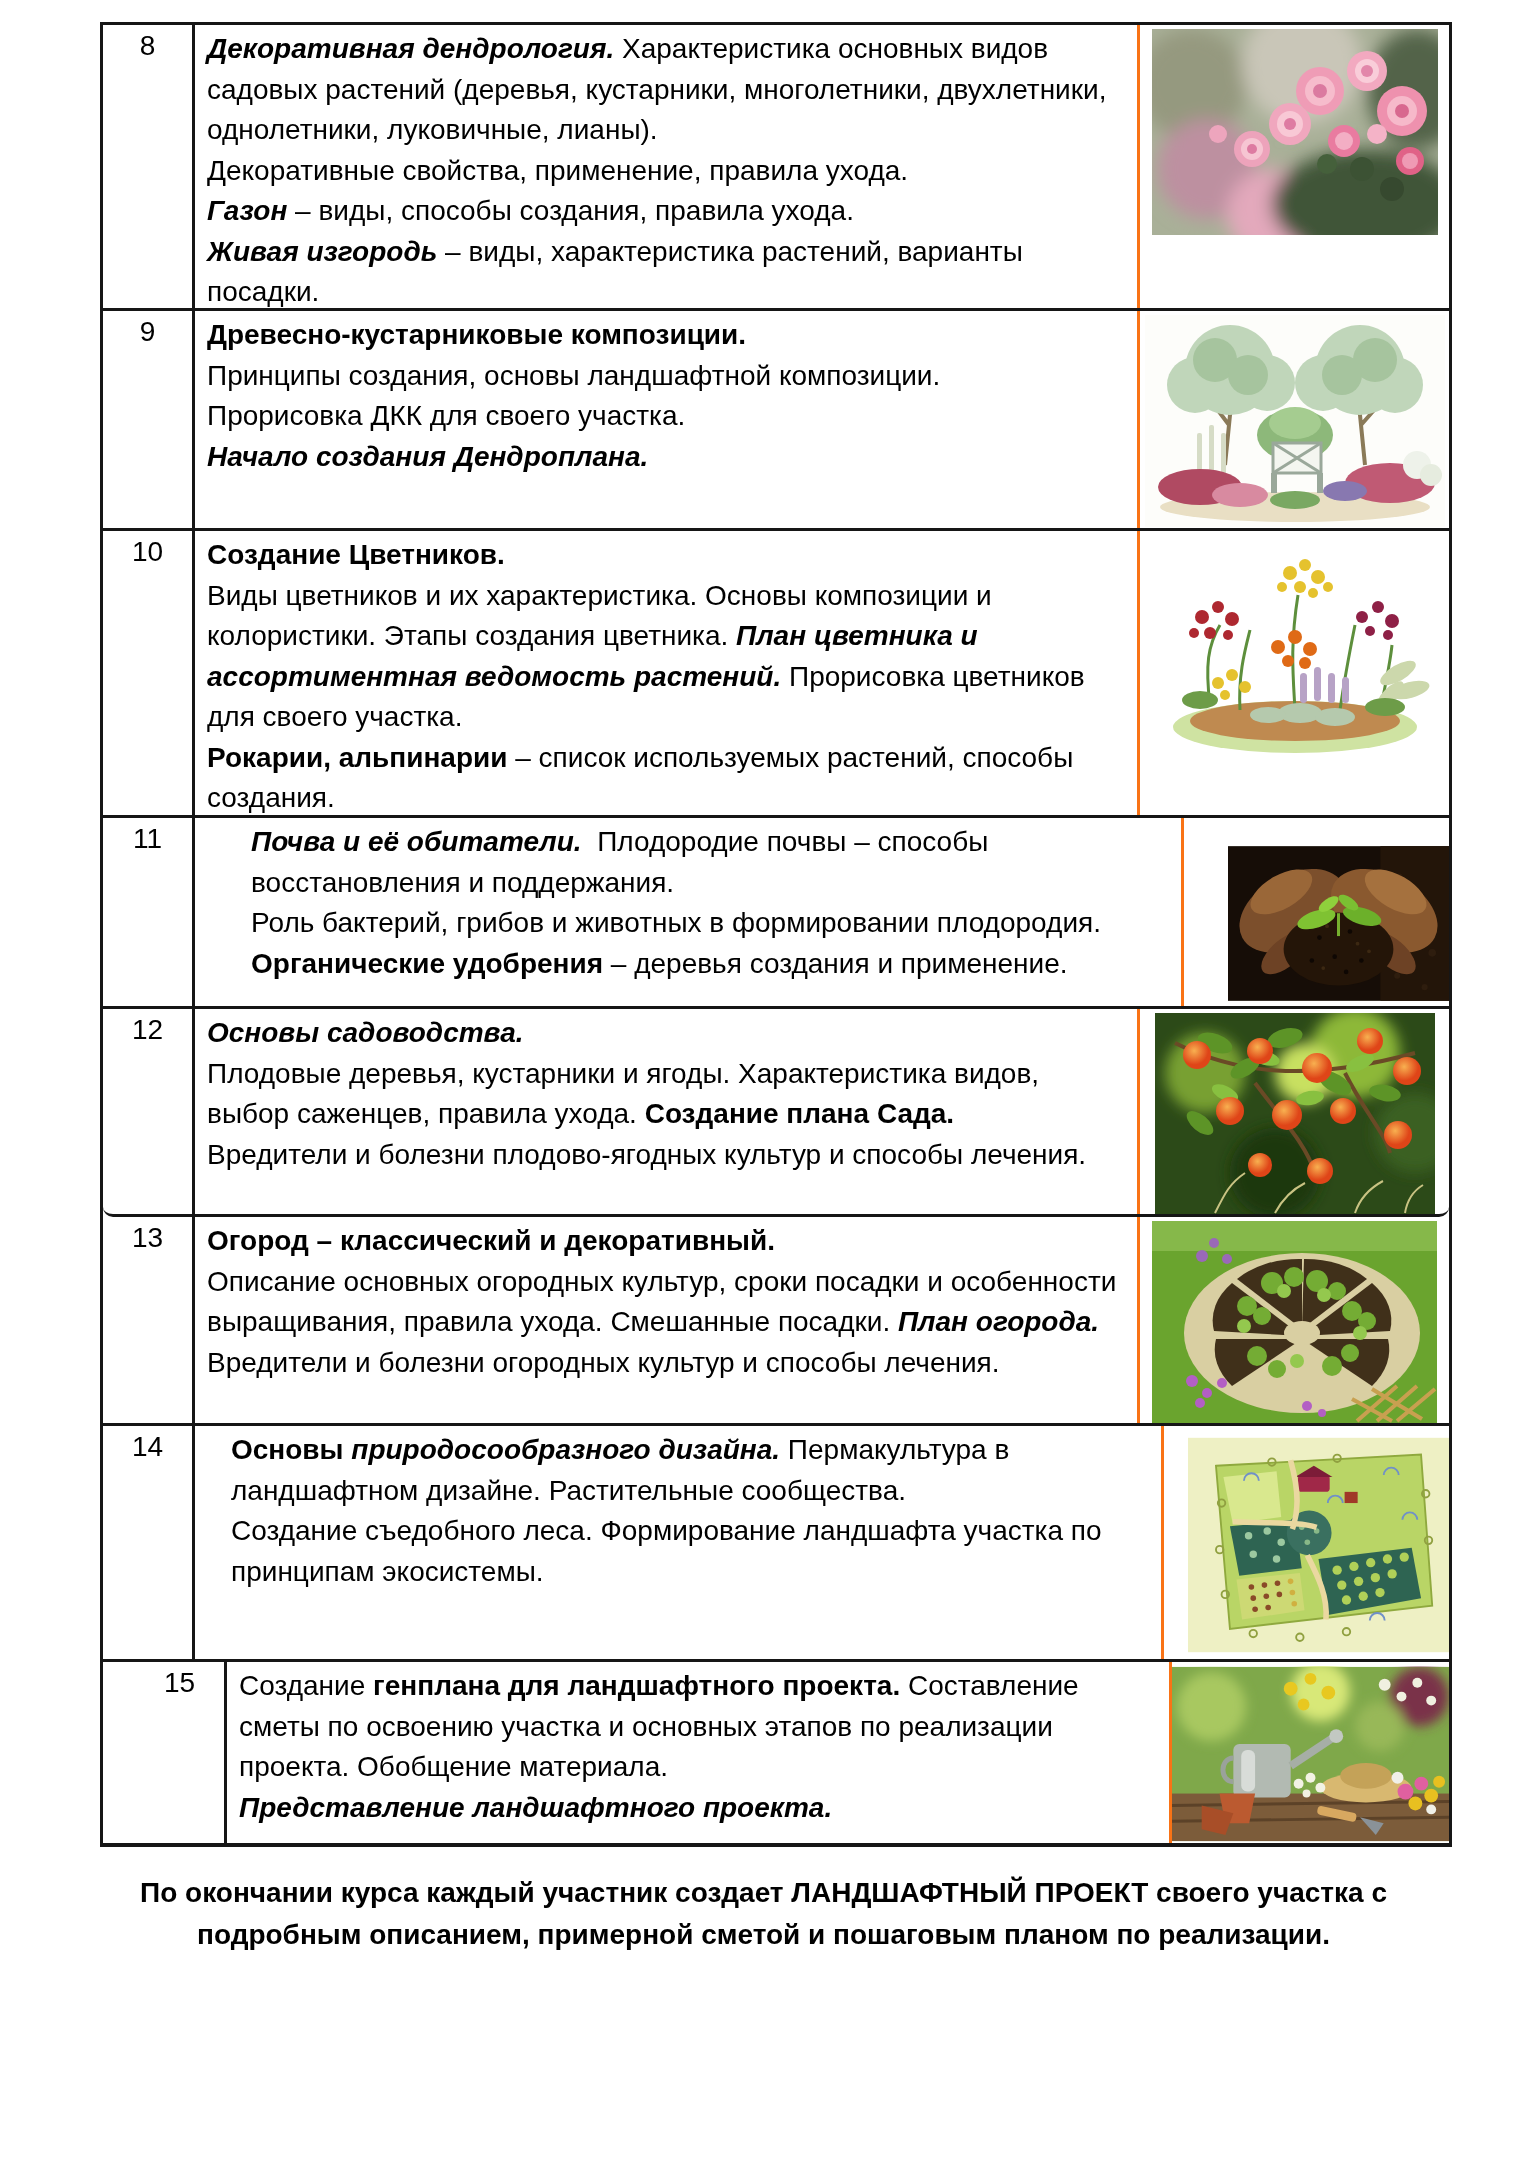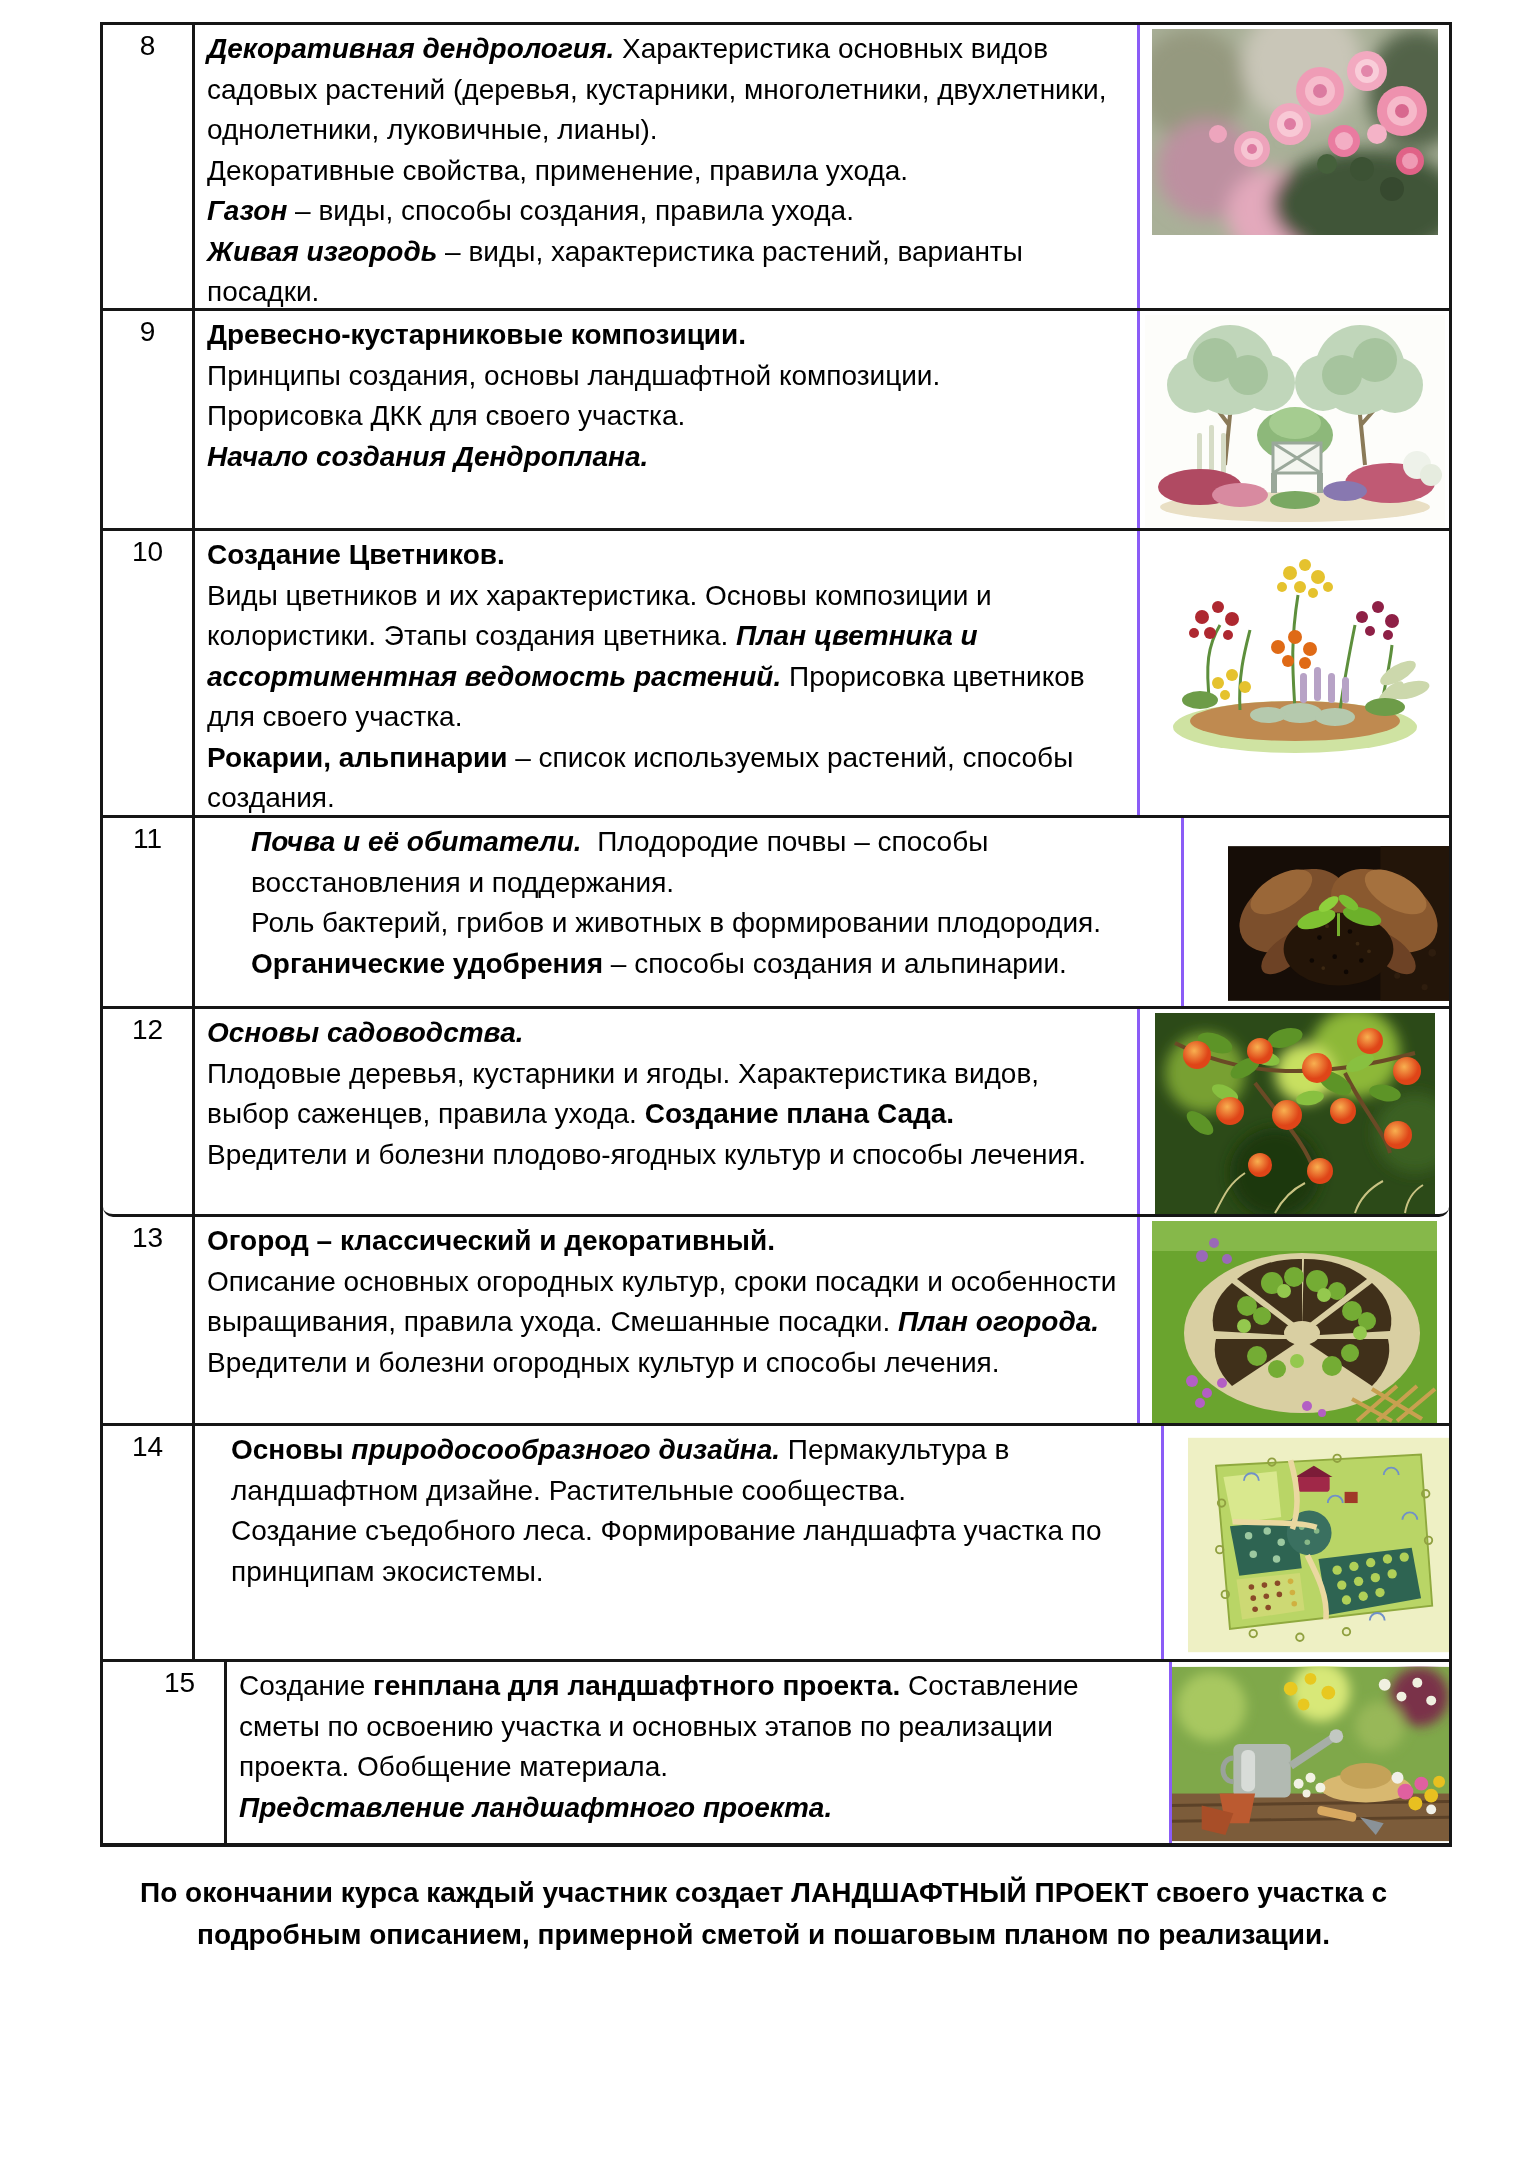--- a/index.html
+++ b/index.html
@@ -13,21 +13,21 @@
   .t-row:nth-child(1){height:286px;}
   .t-row:nth-child(2){height:220px;}
   .t-row:nth-child(3){height:287px;}
   .t-row:nth-child(4){height:191px;gap:44px;}
   .t-row:nth-child(5){height:208px;border-radius:10px;}
   .t-row:nth-child(6){height:209px;}
   .t-row:nth-child(7){height:236px;gap:24px;}
   .t-row:nth-child(8){height:181px;padding-left:32px;}
   .cell-num{border-right:3px solid #161616;text-align:center;padding-top:5px;
         font-size:28px;box-sizing:border-box;}
-  .cell-text{border-right:3px solid #8b5cf6;padding:4px 10px 0 12px;font-size:28px;
+  .cell-text{border-right:3px solid #f97316;padding:4px 10px 0 12px;font-size:28px;
         line-height:40.5px;box-sizing:border-box;}
   .cell-img{display:flex;align-items:flex-start;justify-content:center;padding-top:4px;
         box-sizing:border-box;overflow:hidden;}
   .seg-r{font-weight:normal;font-style:normal;}
   .seg-b{font-weight:bold;}
   .seg-bi{font-weight:bold;font-style:italic;}
   .footer{position:absolute;top:1872px;left:0;width:100%;text-align:center;
         font-weight:bold;font-size:28px;line-height:42px;}
   svg{display:block;}
 </style>
@@ -232,21 +232,21 @@
               <ellipse cx="235" cy="172" rx="20" ry="9"></ellipse>
             </g>
         </svg>
       </div>
     </div>
 
     <div class="t-row">
       <div class="cell-num">11</div>
       <div class="cell-text">
           <div class="para"><span class="seg-bi">Почва и её обитатели.</span><span class="seg-r">&nbsp; Плодородие почвы – способы восстановления и поддержания.</span></div>
-          <div class="para"><span class="seg-r">Роль бактерий, грибов и животных в формировании плодородия. </span><span class="seg-b">Органические удобрения</span><span class="seg-r"> – способы создания и альпинарии.</span></div>
+          <div class="para"><span class="seg-r">Роль бактерий, грибов и животных в формировании плодородия. </span><span class="seg-b">Органические удобрения</span><span class="seg-r"> – деревья создания и применение.</span></div>
         </div>
       <div class="cell-img">
         <svg width="290" height="203" viewBox="0 0 290 203">
           <rect width="290" height="203" fill="#160d07"></rect>
           <rect x="200" y="0" width="90" height="203" fill="#231509"></rect>
           <g fill="#2e1d0e">
               <circle cx="225" cy="40" r="4"></circle>
               <circle cx="255" cy="70" r="5"></circle>
               <circle cx="235" cy="110" r="4"></circle>
               <circle cx="268" cy="140" r="5"></circle>

